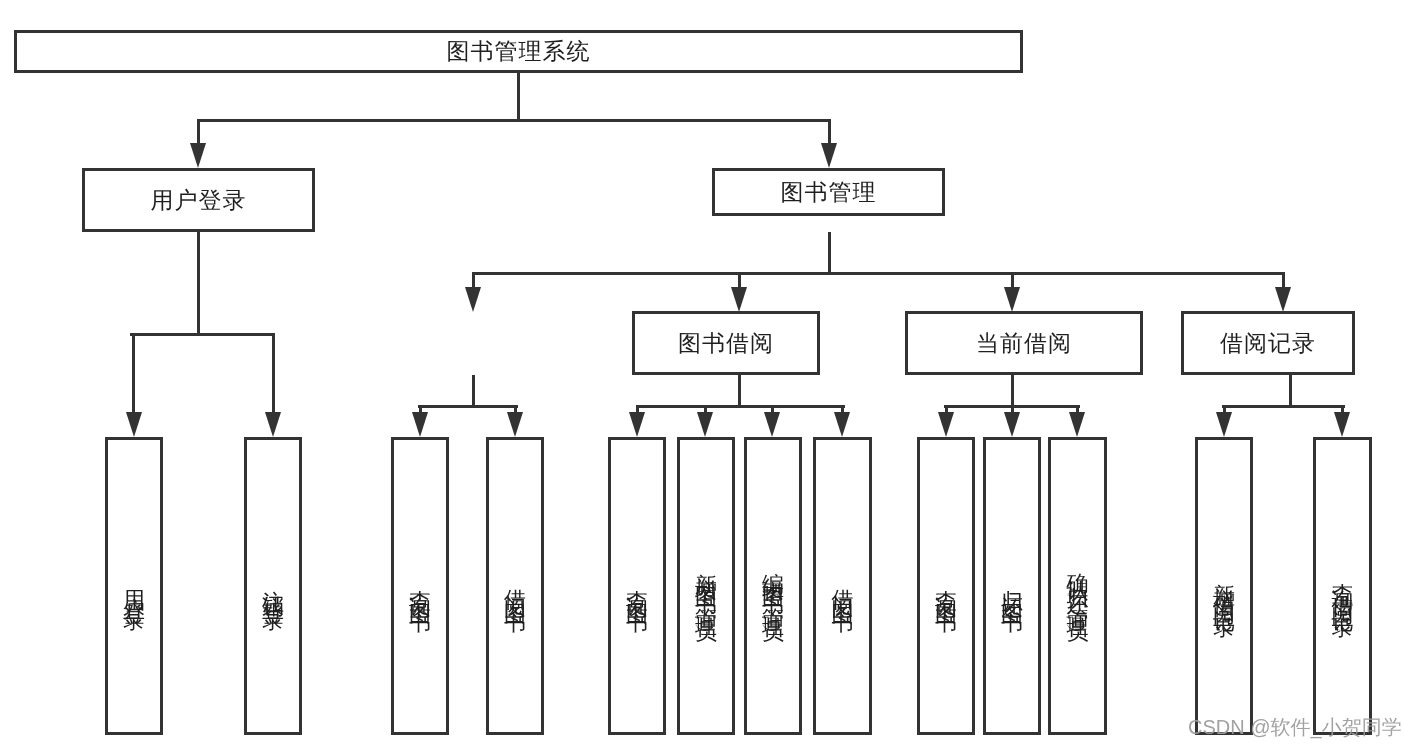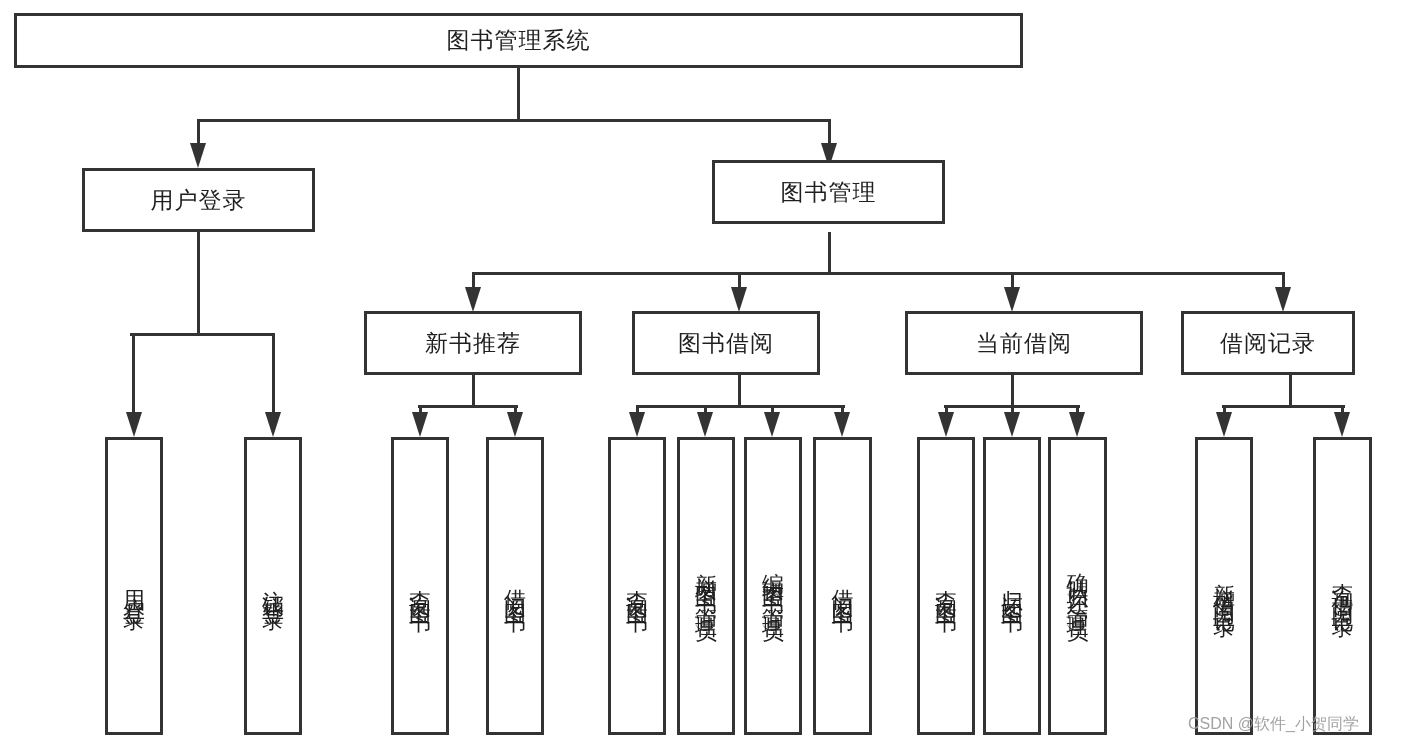--- a/index.html
+++ b/index.html
@@ -43,21 +43,21 @@
   .lh{position:absolute;height:3px;background:var(--line);}
   .ah{
     position:absolute;width:0;height:0;
     border-left:8px solid transparent;
     border-right:8px solid transparent;
     border-top:25px solid var(--line);
   }
   .watermark{
     position:absolute;
     left:1188px;top:714px;
-    font-size:16px;
+    font-size:20px;
     color:var(--watermark-color);
     white-space:nowrap;
     z-index:10;
     opacity:.95;
   }
 </style>
 </head>
 <body>
 
 <div id="canvas">
@@ -114,34 +114,31 @@
   <div class="lv" style="left:1076px;top:405px;height:12px"></div>
   <div class="ah" style="left:1069px;top:412px"></div>
 
   <div class="lv" style="left:1289px;top:375px;height:33px"></div>
   <div class="lh" style="left:1222px;top:405px;width:123px"></div>
   <div class="lv" style="left:1223px;top:405px;height:12px"></div>
   <div class="ah" style="left:1216px;top:412px"></div>
   <div class="lv" style="left:1341px;top:405px;height:12px"></div>
   <div class="ah" style="left:1334px;top:412px"></div>
 
-  <div class="box" style="left:14px;top:13px;width:1009px;height:55px">
+  <div class="box" style="left:14px;top:30px;width:1009px;height:43px">
     <span class="h-label">图书管理系统</span>
   </div>
 
   <div class="box" style="left:82px;top:168px;width:233px;height:64px">
     <span class="h-label">用户登录</span>
   </div>
-  <div class="box" style="left:712px;top:160px;width:233px;height:64px">
+  <div class="box" style="left:712px;top:168px;width:233px;height:48px">
     <span class="h-label">图书管理</span>
   </div>
 
-  <div class="box" style="left:364px;top:311px;width:218px;height:64px">
-    <span class="h-label">新书推荐</span>
-  </div>
   <div class="box" style="left:632px;top:311px;width:188px;height:64px">
     <span class="h-label">图书借阅</span>
   </div>
   <div class="box" style="left:905px;top:311px;width:238px;height:64px">
     <span class="h-label">当前借阅</span>
   </div>
   <div class="box" style="left:1181px;top:311px;width:174px;height:64px">
     <span class="h-label">借阅记录</span>
   </div>
 

